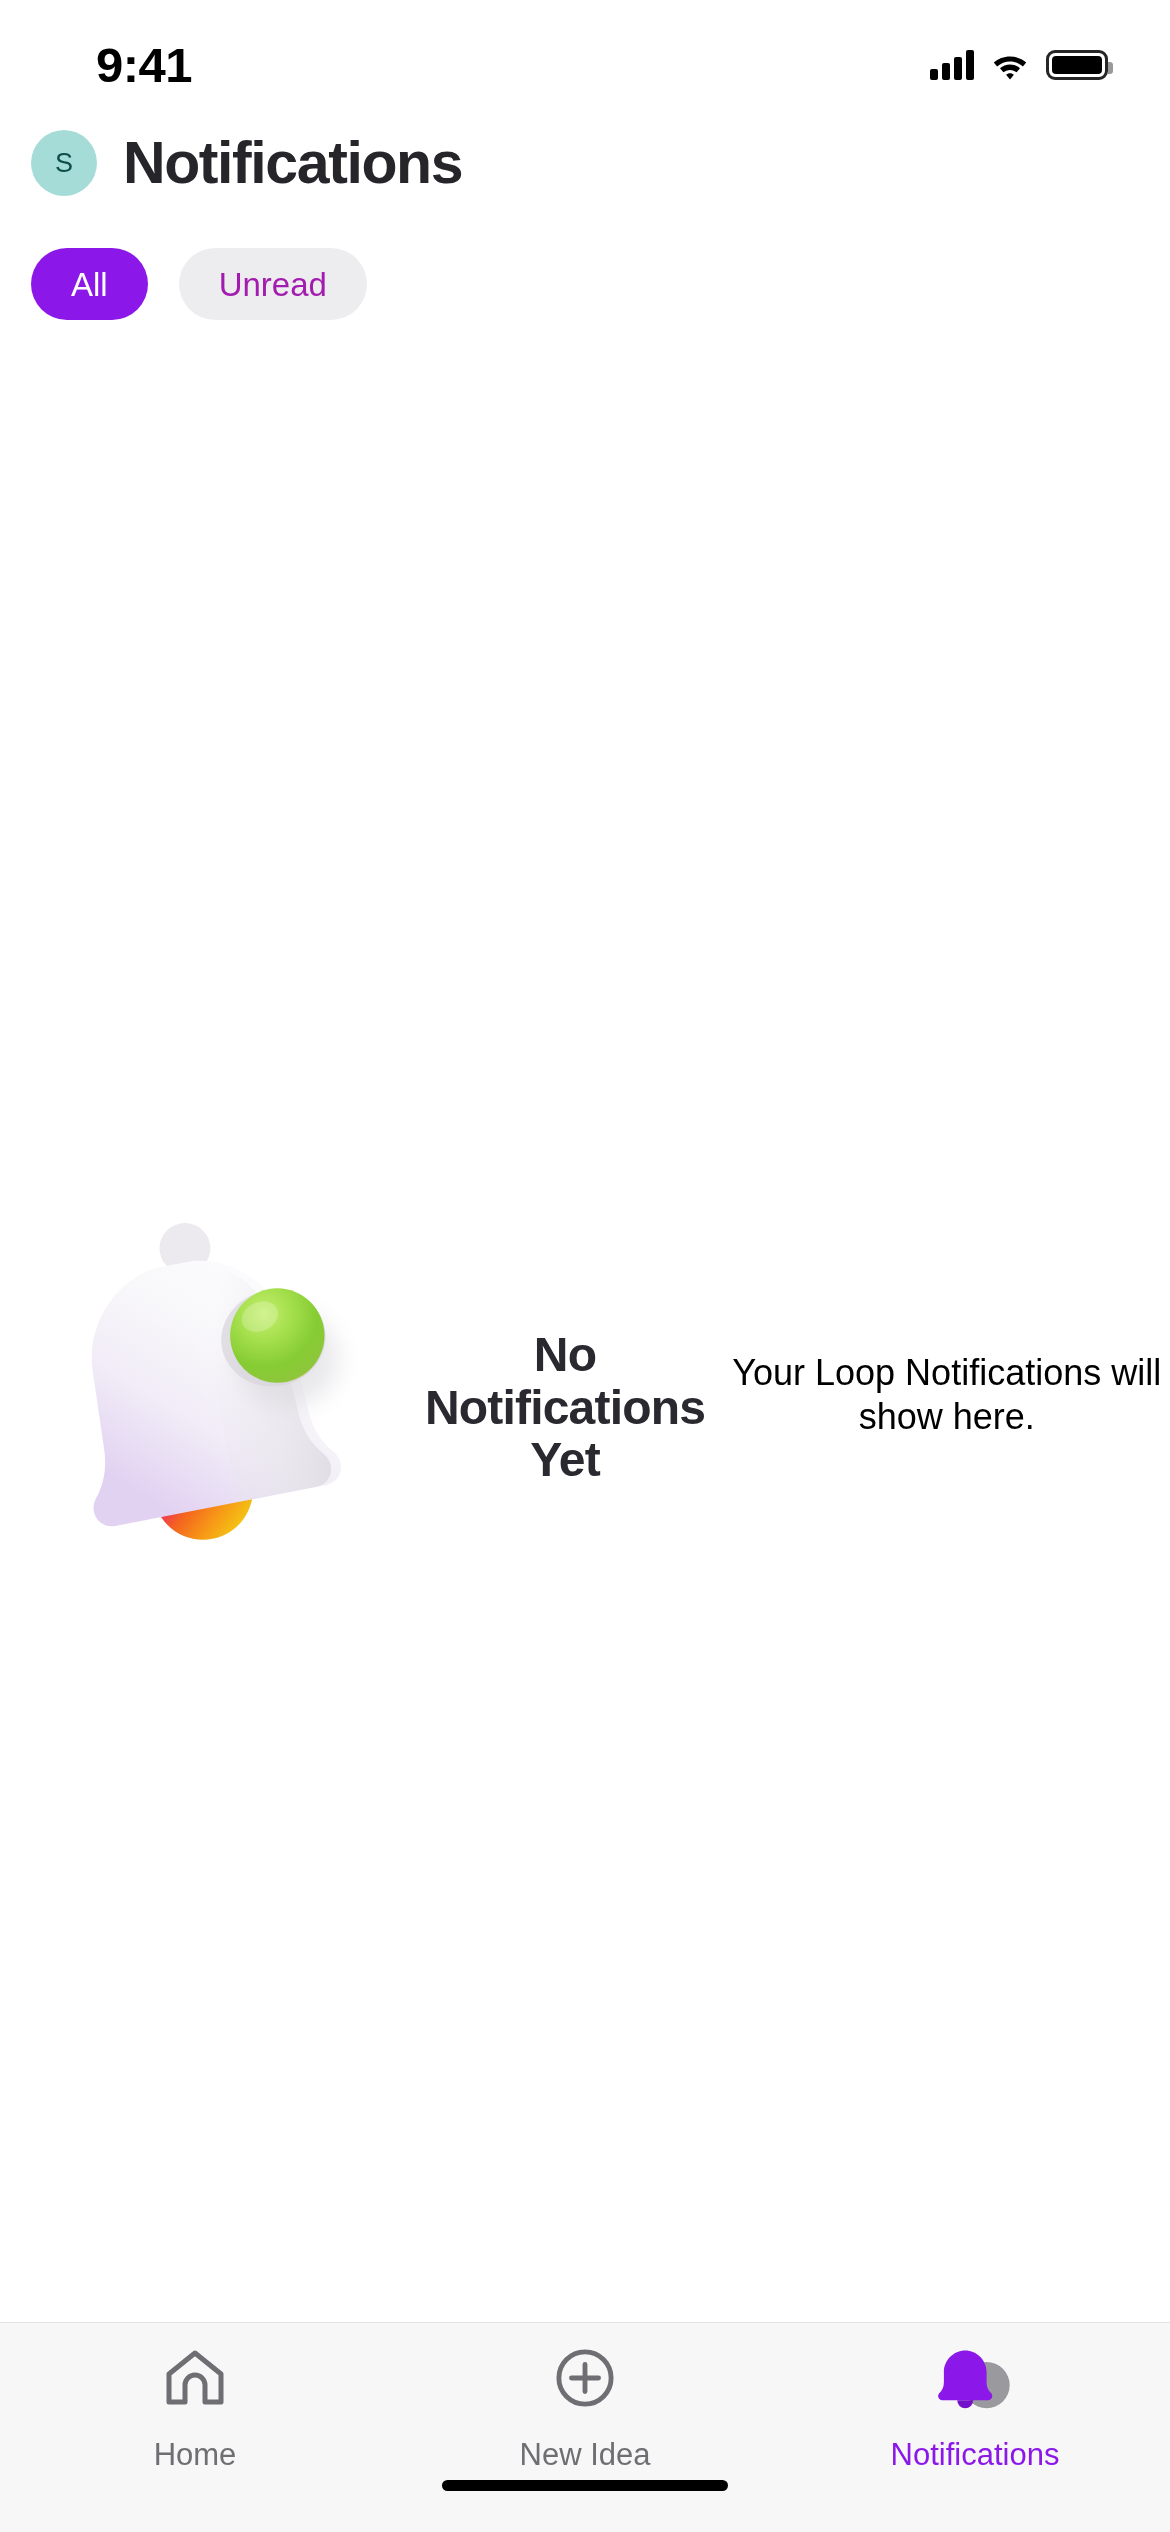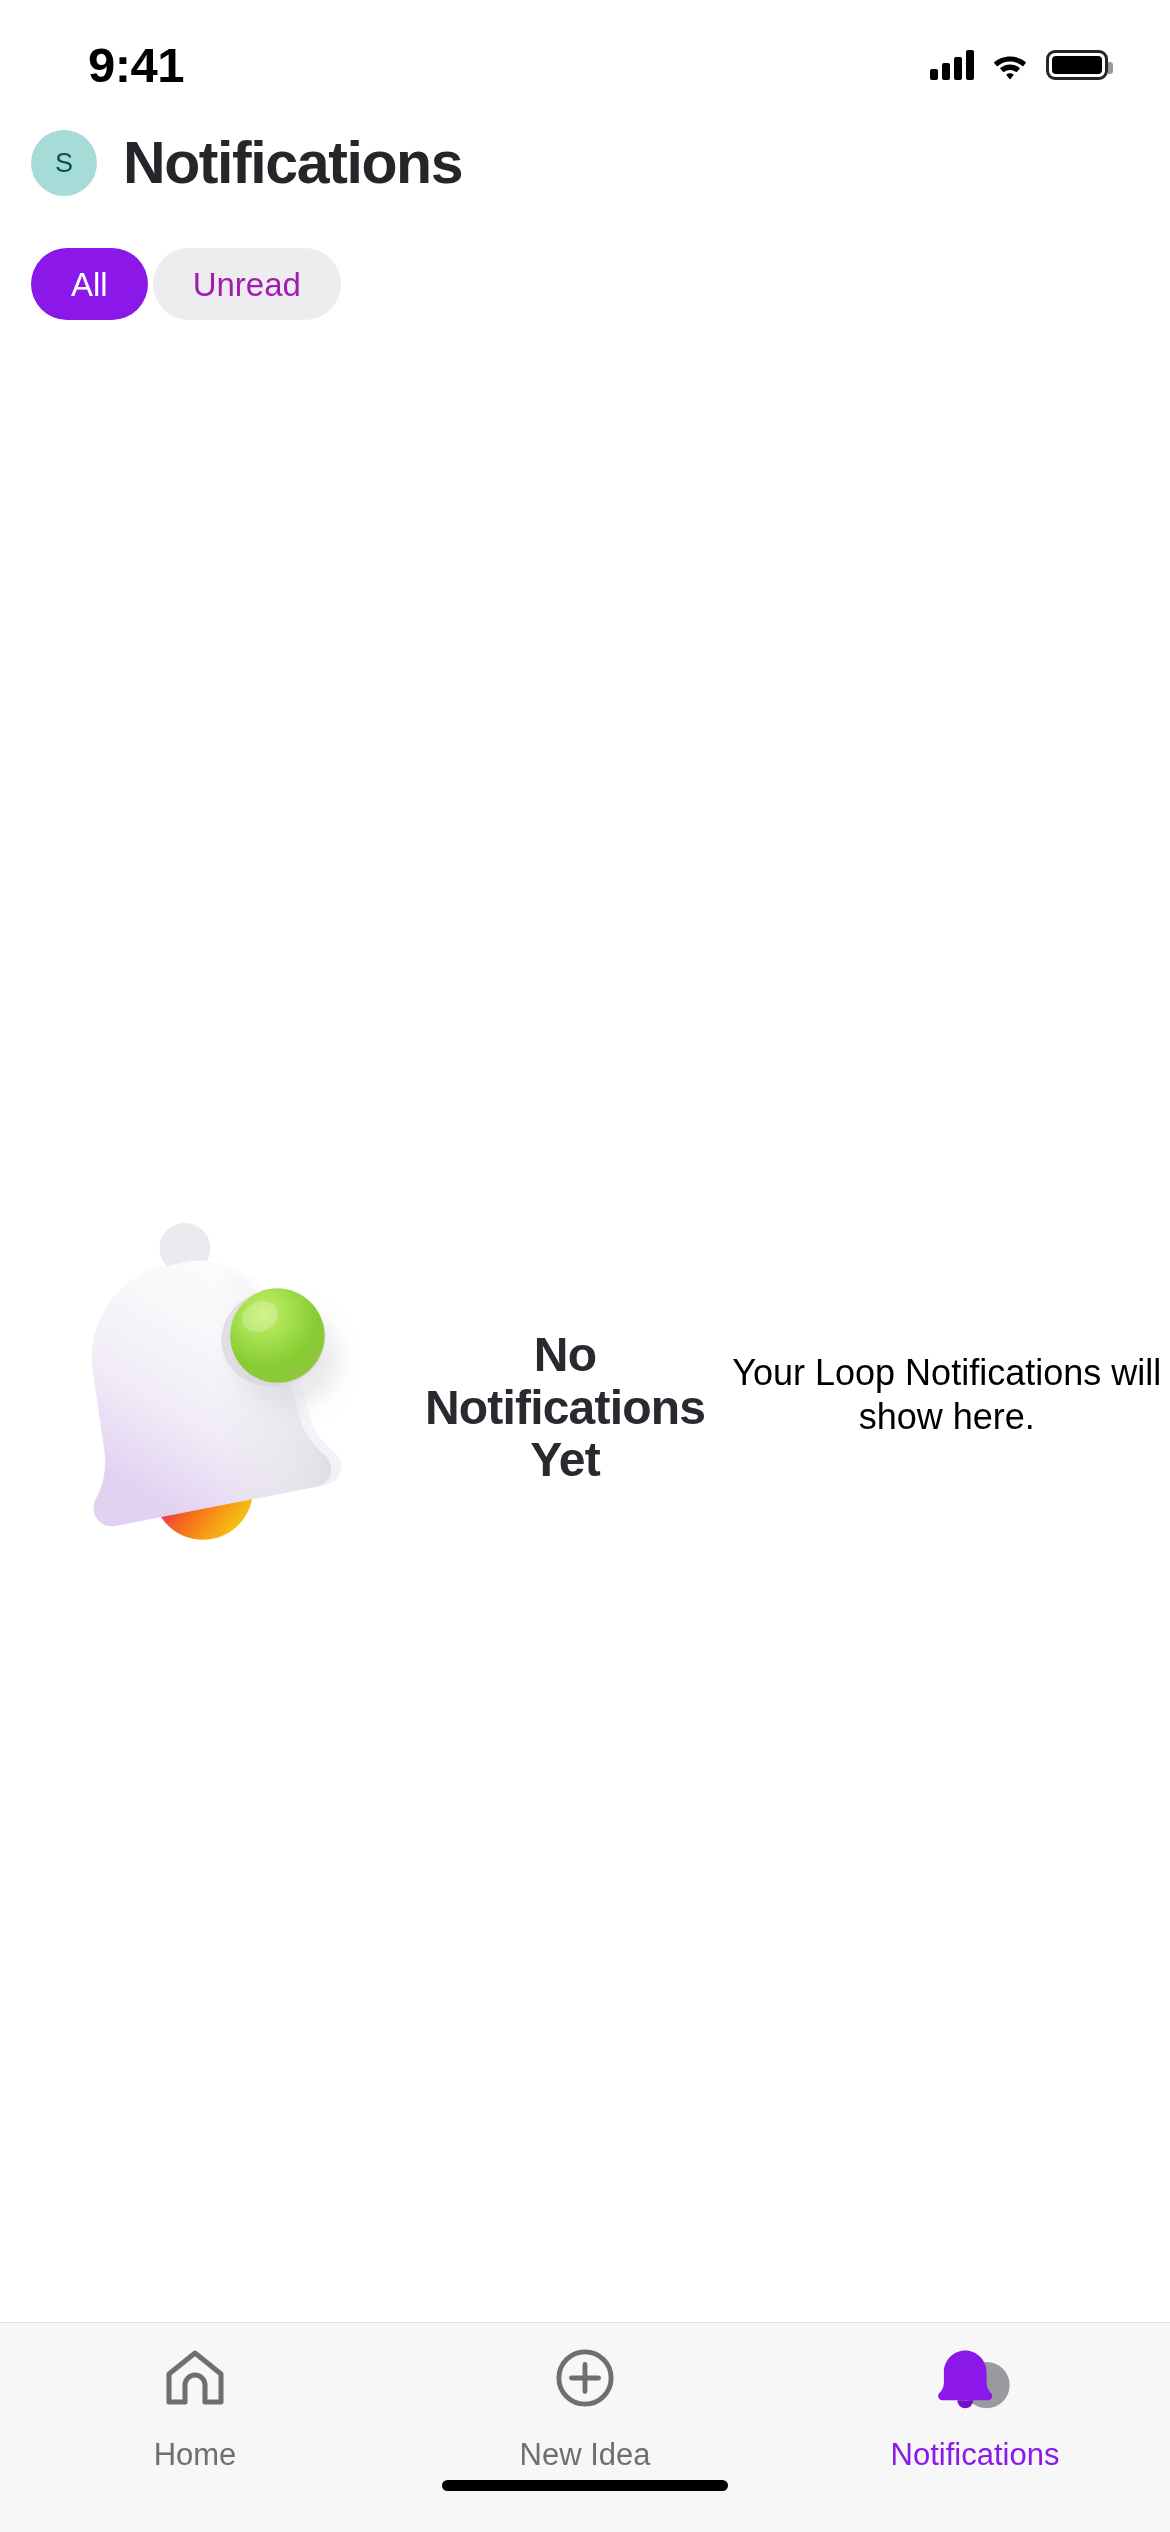--- a/index.html
+++ b/index.html
@@ -20,20 +20,21 @@
   .statusbar {
     height:116px;
     flex:0 0 116px;
     display:flex; align-items:center; justify-content:space-between;
     padding:0 62px 0 88px;
   }
   .status-time {
     font-size:49px; font-weight:700; letter-spacing:-0.5px;
     color:#000; line-height:1;
     padding-top:14px;
+    margin-left:8px;
   }
   .status-right { display:flex; align-items:center; gap:17px; padding-top:14px; }
   .signal { display:flex; align-items:flex-end; gap:4px; height:30px; }
   .signal i { display:block; width:8px; background:#000; border-radius:2px; }
   .signal i:nth-child(1){height:11px;}
   .signal i:nth-child(2){height:17px;}
   .signal i:nth-child(3){height:23px;}
   .signal i:nth-child(4){height:30px;}
   .wifi { width:38px; height:30px; position:relative; }
   .battery {
@@ -64,21 +65,21 @@
     font-size:27px; color:#0f4f4a; font-weight:400; line-height:1;
   }
   .page-title {
     font-size:59px; font-weight:700; color:#26252a;
     letter-spacing:-1.4px; line-height:1;
   }
 
   
   .filters {
     flex:0 0 auto;
-    display:flex; gap:5px;
+    display:flex; gap:31px;
     padding:52px 0 0 31px;
   }
   .pill {
     height:72px; border-radius:36px;
     display:flex; align-items:center; justify-content:center;
     padding:0 40px;
     font-size:33px; line-height:1;
     white-space:nowrap;
     cursor:pointer;
   }

